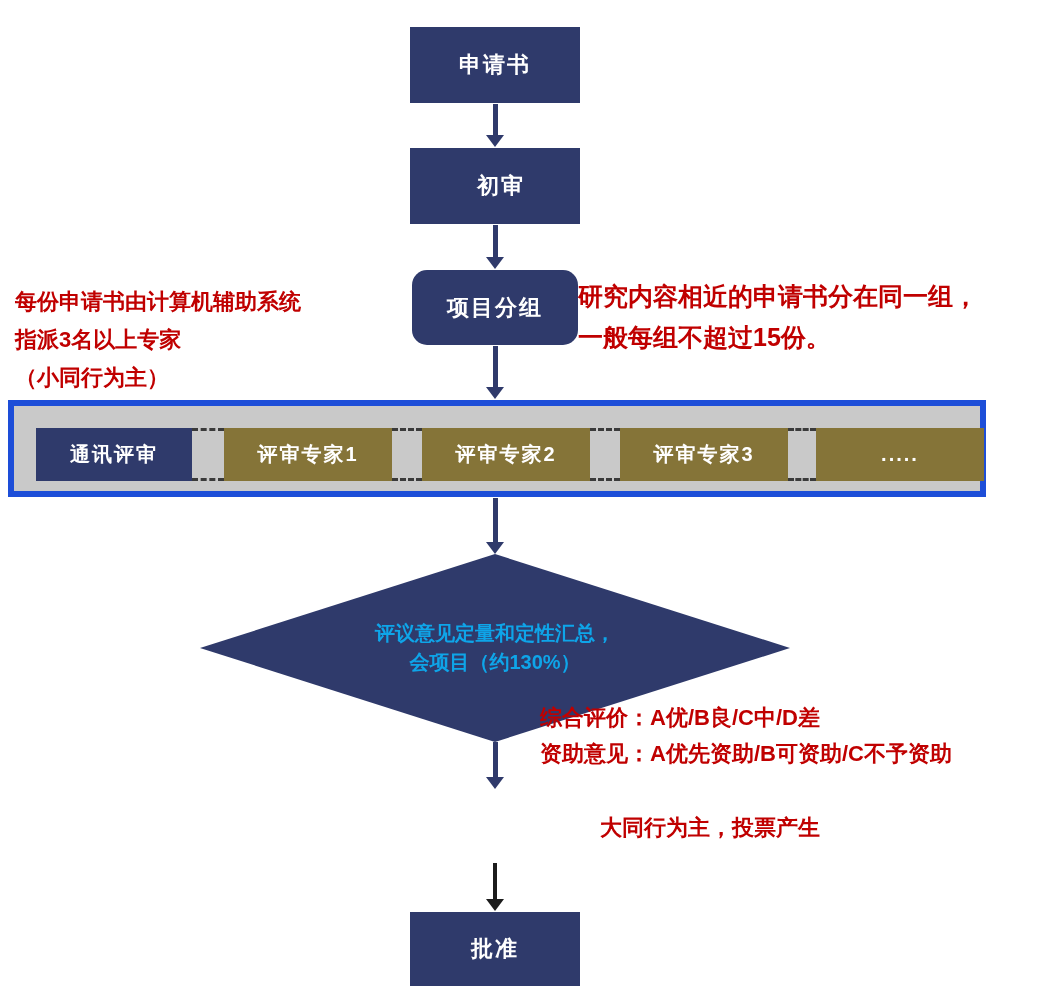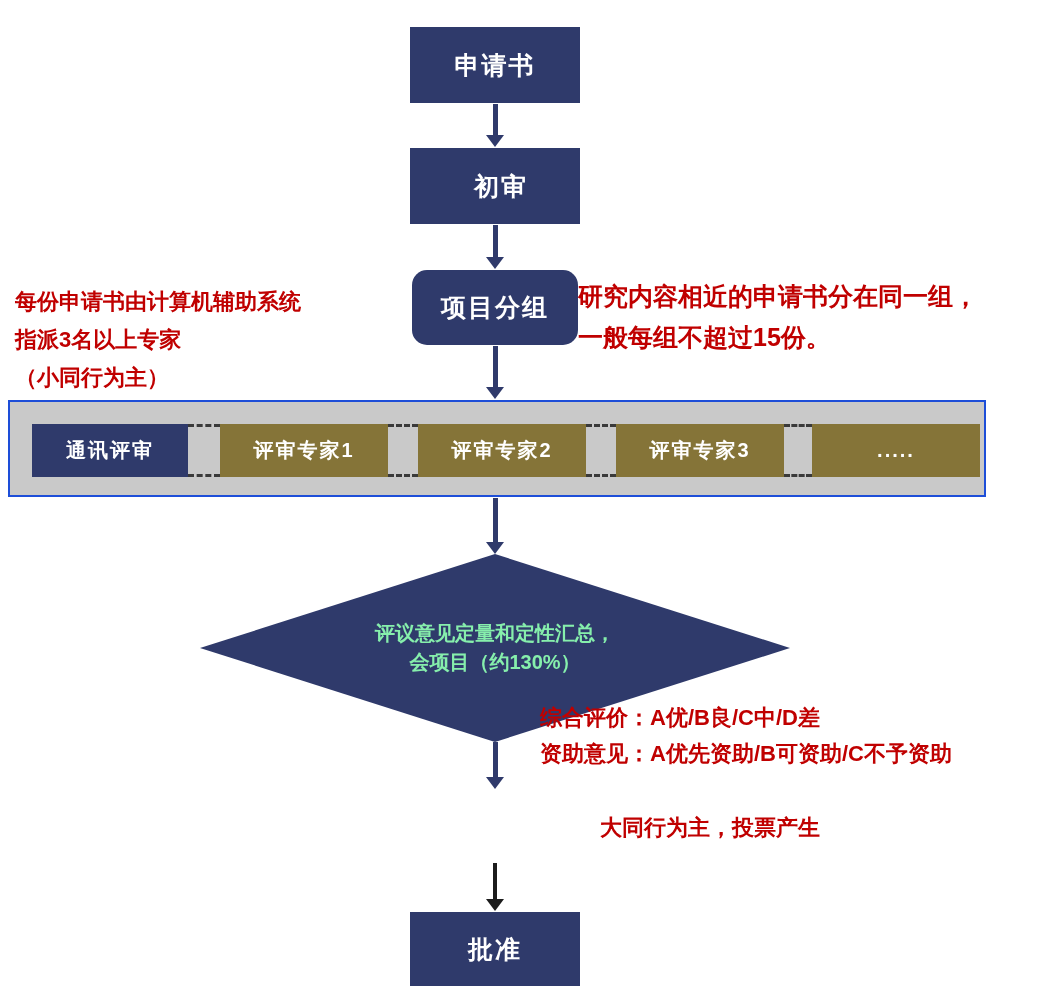--- a/index.html
+++ b/index.html
@@ -16,21 +16,21 @@
 
   
   .node {
     position: absolute;
     background: var(--navy, #2f3a6b);
     color: #ffffff;
     display: flex;
     align-items: center;
     justify-content: center;
     font-weight: bold;
-    font-size: 25px;
+    font-size: 22px;
     letter-spacing: 2px;
   }
 
   
   .arrow { position: absolute; width: 20px; }
   .arrow .shaft {
     position: absolute; left: 50%; top: 0; bottom: 11px;
     width: 5px; margin-left: -2.5px;
     background: var(--navy, #2f3a6b);
     display: block;
@@ -44,21 +44,21 @@
   }
   .arrow.dark .shaft { background: var(--arrow-dark, #1c1c1c); width: 4px; margin-left: -2px; }
   .arrow.dark .head { border-top-color: var(--arrow-dark, #1c1c1c); }
 
   
   .band {
     position: absolute;
     left: 8px; top: 400px;
     width: 978px; height: 97px;
     background: var(--band-bg, #c9c9c9);
-    border: 2px solid #1d4ed8;
+    border: 6px solid #1d4ed8;
     padding-left: 8px;
   }
   .band .bbox {
     position: absolute; top: 22px; height: 53px;
     display: flex; align-items: center; justify-content: center;
     color: #ffffff; font-weight: bold; font-size: 20px; letter-spacing: 2px;
   }
   .band .bbox.navy  { background: var(--navy, #2f3a6b); }
   .band .bbox.olive { background: var(--olive, #857438); }
   .band .conn {
@@ -67,21 +67,21 @@
     border-bottom: 3px dashed #3a3a3a;
   }
 
   
   .diamond {
     position: absolute;
     left: 200px; top: 554px;
     width: 590px; height: 188px;
     background: var(--navy, #2f3a6b);
     clip-path: polygon(50% 0, 100% 50%, 50% 100%, 0 50%);
-    color: #86efac;
+    color: #0ea5e9;
     display: flex; flex-direction: column;
     align-items: center; justify-content: center;
     font-weight: bold; font-size: 20px; line-height: 1.45;
     text-align: center;
   }
 
   
   .note {
     position: absolute;
     color: var(--red, #c00000);

